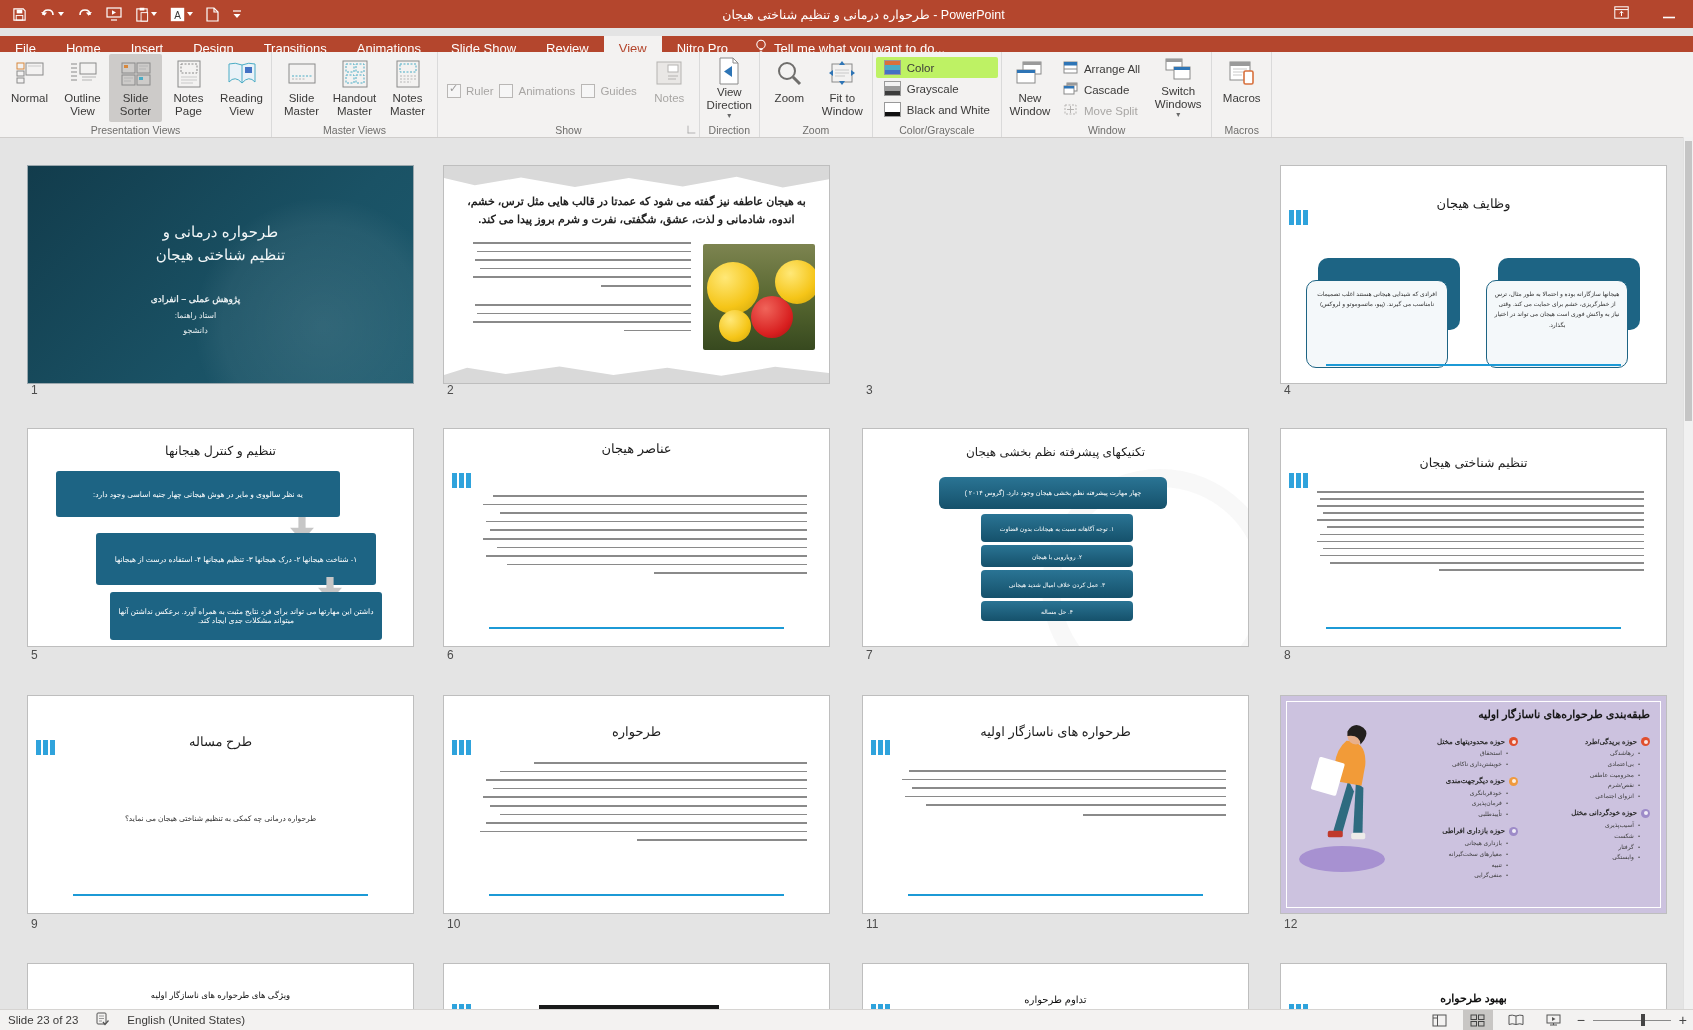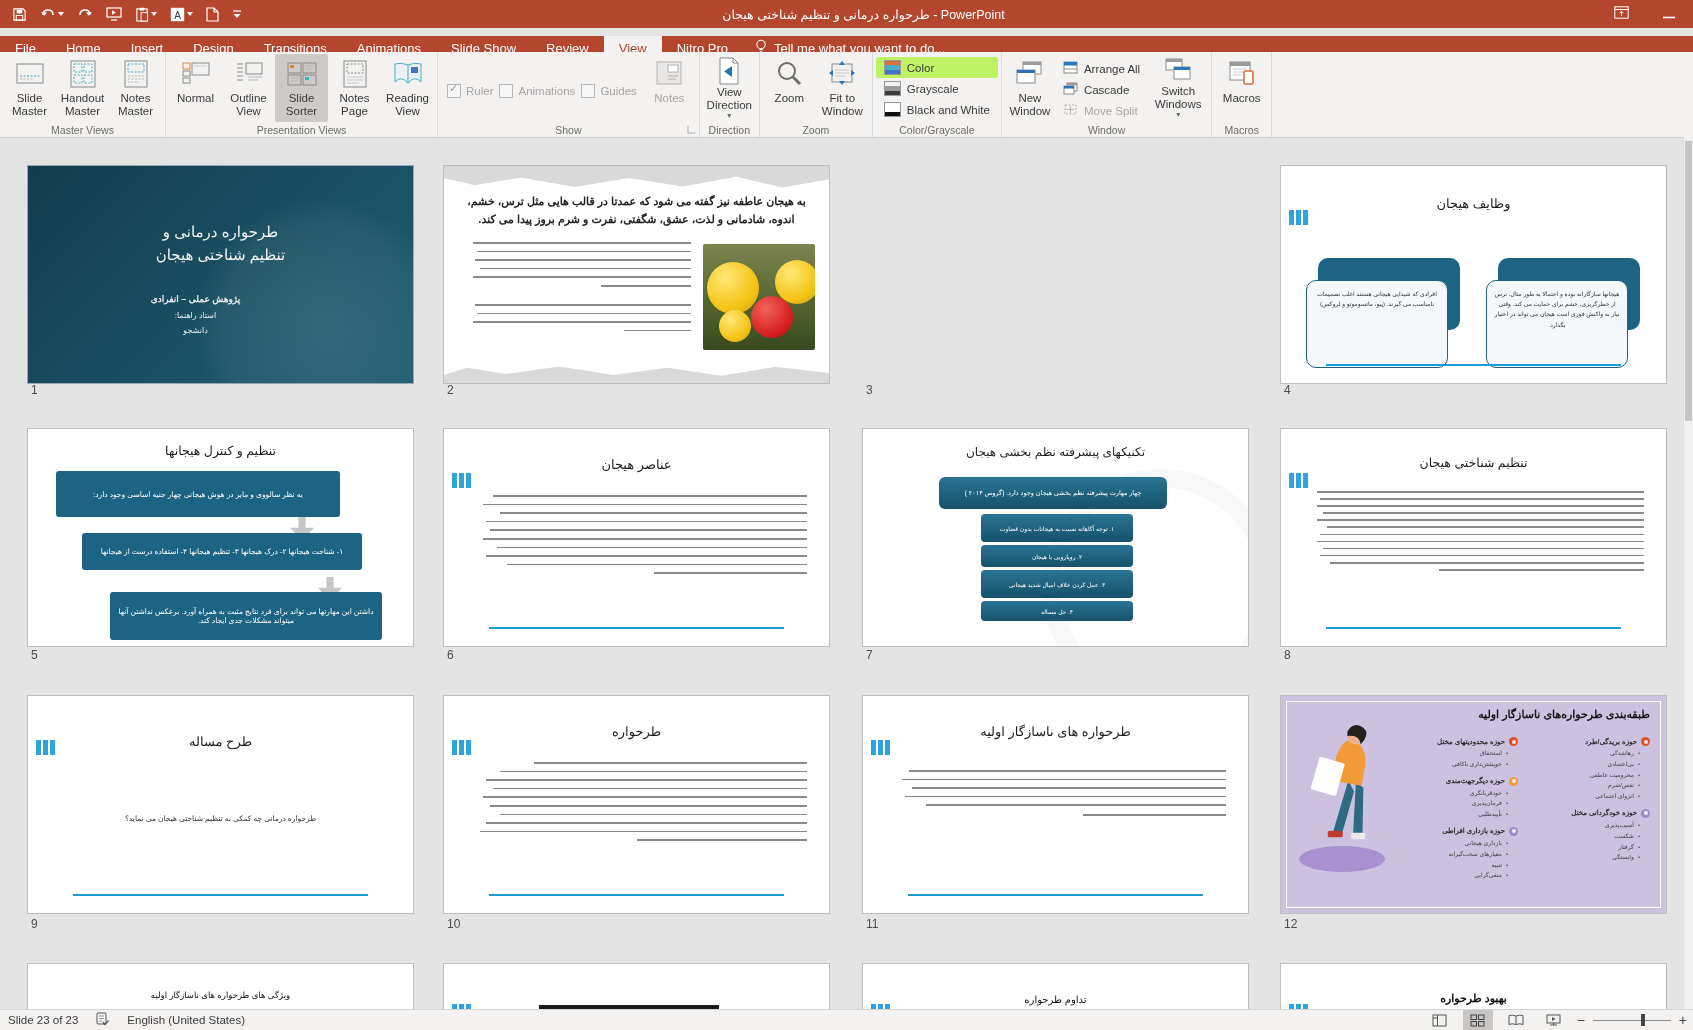--- a/index.html
+++ b/index.html
@@ -248,56 +248,20 @@
       <span>Tell me what you want to do...</span>
     </div>
   </div>
 
   <div class="ribbon">
 
     <div class="rgroup">
       <div class="bigbtn">
         <span class="ic">
           <svg width="30" height="30" viewBox="0 0 30 30">
-              <rect x="2" y="5" width="26" height="19" fill="none" stroke="#8a8a8a"></rect>
-              <path d="M5 17h20" stroke="#4AACC5" stroke-dasharray="2 1.5"></path>
-              <path d="M5 20h14" stroke="#b5b5b5" stroke-dasharray="2 1.5"></path>
-            </svg>
-        </span>
-          <span>Slide Master</span>
-      </div>
-      <div class="bigbtn">
-        <span class="ic">
-          <svg width="28" height="30" viewBox="0 0 28 30">
-              <rect x="2" y="2" width="24" height="26" fill="none" stroke="#8a8a8a"></rect>
-              <rect x="5" y="5" width="8" height="8" fill="none" stroke="#4AACC5" stroke-dasharray="2 1.5"></rect>
-              <rect x="15" y="5" width="8" height="8" fill="none" stroke="#4AACC5" stroke-dasharray="2 1.5"></rect>
-              <rect x="5" y="16" width="8" height="8" fill="none" stroke="#4AACC5" stroke-dasharray="2 1.5"></rect>
-              <rect x="15" y="16" width="8" height="8" fill="none" stroke="#4AACC5" stroke-dasharray="2 1.5"></rect>
-            </svg>
-        </span>
-          <span>Handout Master</span>
-      </div>
-      <div class="bigbtn">
-        <span class="ic">
-          <svg width="28" height="30" viewBox="0 0 28 30">
-              <rect x="3" y="2" width="22" height="26" fill="none" stroke="#8a8a8a"></rect>
-              <rect x="6" y="5" width="16" height="8" fill="none" stroke="#4AACC5" stroke-dasharray="2 1.5"></rect>
-              <path d="M6 17h16M6 20h16M6 23h11" stroke="#b5b5b5" stroke-dasharray="2 1.5"></path>
-            </svg>
-        </span>
-          <span>Notes Master</span>
-      </div>
-      <div class="glabel">Master Views</div>
-    </div>
-
-    <div class="rgroup">
-      <div class="bigbtn">
-        <span class="ic">
-          <svg width="30" height="30" viewBox="0 0 30 30">
               <rect x="2" y="4" width="7" height="6" fill="none" stroke="#D8883C"></rect>
               <rect x="2" y="12" width="7" height="5" fill="none" stroke="#8a8a8a"></rect>
               <rect x="2" y="19" width="7" height="5" fill="none" stroke="#8a8a8a"></rect>
               <rect x="11" y="4" width="17" height="12" fill="none" stroke="#8a8a8a"></rect>
               <path d="M13 7h13" stroke="#c9c9c9"></path>
             </svg>
         </span>
           <span>Normal</span>
       </div>
       <div class="bigbtn">
@@ -339,20 +303,56 @@
         <span class="ic">
           <svg width="32" height="30" viewBox="0 0 32 30">
               <path d="M16 6 Q9 3 3 5v18 Q9 16 16 24 Q23 16 29 23V5 Q23 3 16 6z" fill="#EAF2F8" stroke="#4AACC5"></path>
               <path d="M16 6v18" stroke="#4AACC5"></path>
               <rect x="19" y="8" width="7" height="6" fill="#4472C4"></rect>
             </svg>
         </span>
           <span>Reading View</span>
       </div>
       <div class="glabel">Presentation Views</div>
+    </div>
+
+    <div class="rgroup">
+      <div class="bigbtn">
+        <span class="ic">
+          <svg width="30" height="30" viewBox="0 0 30 30">
+              <rect x="2" y="5" width="26" height="19" fill="none" stroke="#8a8a8a"></rect>
+              <path d="M5 17h20" stroke="#4AACC5" stroke-dasharray="2 1.5"></path>
+              <path d="M5 20h14" stroke="#b5b5b5" stroke-dasharray="2 1.5"></path>
+            </svg>
+        </span>
+          <span>Slide Master</span>
+      </div>
+      <div class="bigbtn">
+        <span class="ic">
+          <svg width="28" height="30" viewBox="0 0 28 30">
+              <rect x="2" y="2" width="24" height="26" fill="none" stroke="#8a8a8a"></rect>
+              <rect x="5" y="5" width="8" height="8" fill="none" stroke="#4AACC5" stroke-dasharray="2 1.5"></rect>
+              <rect x="15" y="5" width="8" height="8" fill="none" stroke="#4AACC5" stroke-dasharray="2 1.5"></rect>
+              <rect x="5" y="16" width="8" height="8" fill="none" stroke="#4AACC5" stroke-dasharray="2 1.5"></rect>
+              <rect x="15" y="16" width="8" height="8" fill="none" stroke="#4AACC5" stroke-dasharray="2 1.5"></rect>
+            </svg>
+        </span>
+          <span>Handout Master</span>
+      </div>
+      <div class="bigbtn">
+        <span class="ic">
+          <svg width="28" height="30" viewBox="0 0 28 30">
+              <rect x="3" y="2" width="22" height="26" fill="none" stroke="#8a8a8a"></rect>
+              <rect x="6" y="5" width="16" height="8" fill="none" stroke="#4AACC5" stroke-dasharray="2 1.5"></rect>
+              <path d="M6 17h16M6 20h16M6 23h11" stroke="#b5b5b5" stroke-dasharray="2 1.5"></path>
+            </svg>
+        </span>
+          <span>Notes Master</span>
+      </div>
+      <div class="glabel">Master Views</div>
     </div>
 
     <div class="rgroup">
       <div class="chkcol">
         <label class="chk">
             <span class="box c"></span>
             <span>Ruler</span>
           </label>
         <label class="chk">
             <span class="box"></span>
@@ -573,33 +573,33 @@
       <div class="front">افرادی که شیدایی هیجانی هستند اغلب تصمیمات نامناسب می گیرند. (پیو، ماتسوموتو و لروکس)</div>
     </div>
     <div class="ul"></div>
   </div>
   <div class="snum" style="left:1284px;top:383px">4</div>
 
   <div class="slide" style="left:27px;top:428px">
     <div class="stitle" style="top:14px;font-size:12.5px">تنظیم و کنترل هیجانها</div>
     <div class="tealbox" style="left:28px;top:42px;width:284px;height:46px;font-size:7.5px">یه نظر سالووی و مایر در هوش هیجانی چهار جنیه اساسی وجود دارد:</div>
     <div class="darr" style="left:262px;top:88px"></div>
-    <div class="tealbox" style="left:54px;top:104px;width:280px;height:37px;font-size:7.5px">۱- شناخت هیجانها ۲- درک هیجانها  ۳- تنظیم هیجانها ۴- استفاده درست از هیجانها</div>
+    <div class="tealbox" style="left:68px;top:104px;width:280px;height:52px;font-size:7.5px">۱- شناخت هیجانها ۲- درک هیجانها  ۳- تنظیم هیجانها ۴- استفاده درست از هیجانها</div>
     <div class="darr" style="left:290px;top:148px"></div>
     <div class="tealbox" style="left:82px;top:163px;width:272px;height:48px;font-size:7.5px">داشتن این مهارتها می تواند برای فرد نتایج مثبت به همراه آورد. برعکس نداشتن آنها میتواند مشکلات جدی ایجاد کند.</div>
   </div>
   <div class="snum" style="left:31px;top:648px">5</div>
 
   <div class="slide" style="left:443px;top:428px">
     <div class="bars">
         <i></i>
         <i></i>
         <i></i>
       </div>
-    <div class="stitle" style="top:28px">عناصر هیجان</div>
+    <div class="stitle" style="top:12px">عناصر هیجان</div>
     <div class="skl" style="top:66px">
       <div class="ln" style="width:92%"></div>
         <div class="ln" style="width:95%"></div>
       <div class="ln" style="width:90%"></div>
         <div class="ln" style="width:94%"></div>
       <div class="ln" style="width:93%"></div>
         <div class="ln" style="width:95%"></div>
       <div class="ln" style="width:91%"></div>
         <div class="ln" style="width:94%"></div>
       <div class="ln" style="width:88%"></div>

